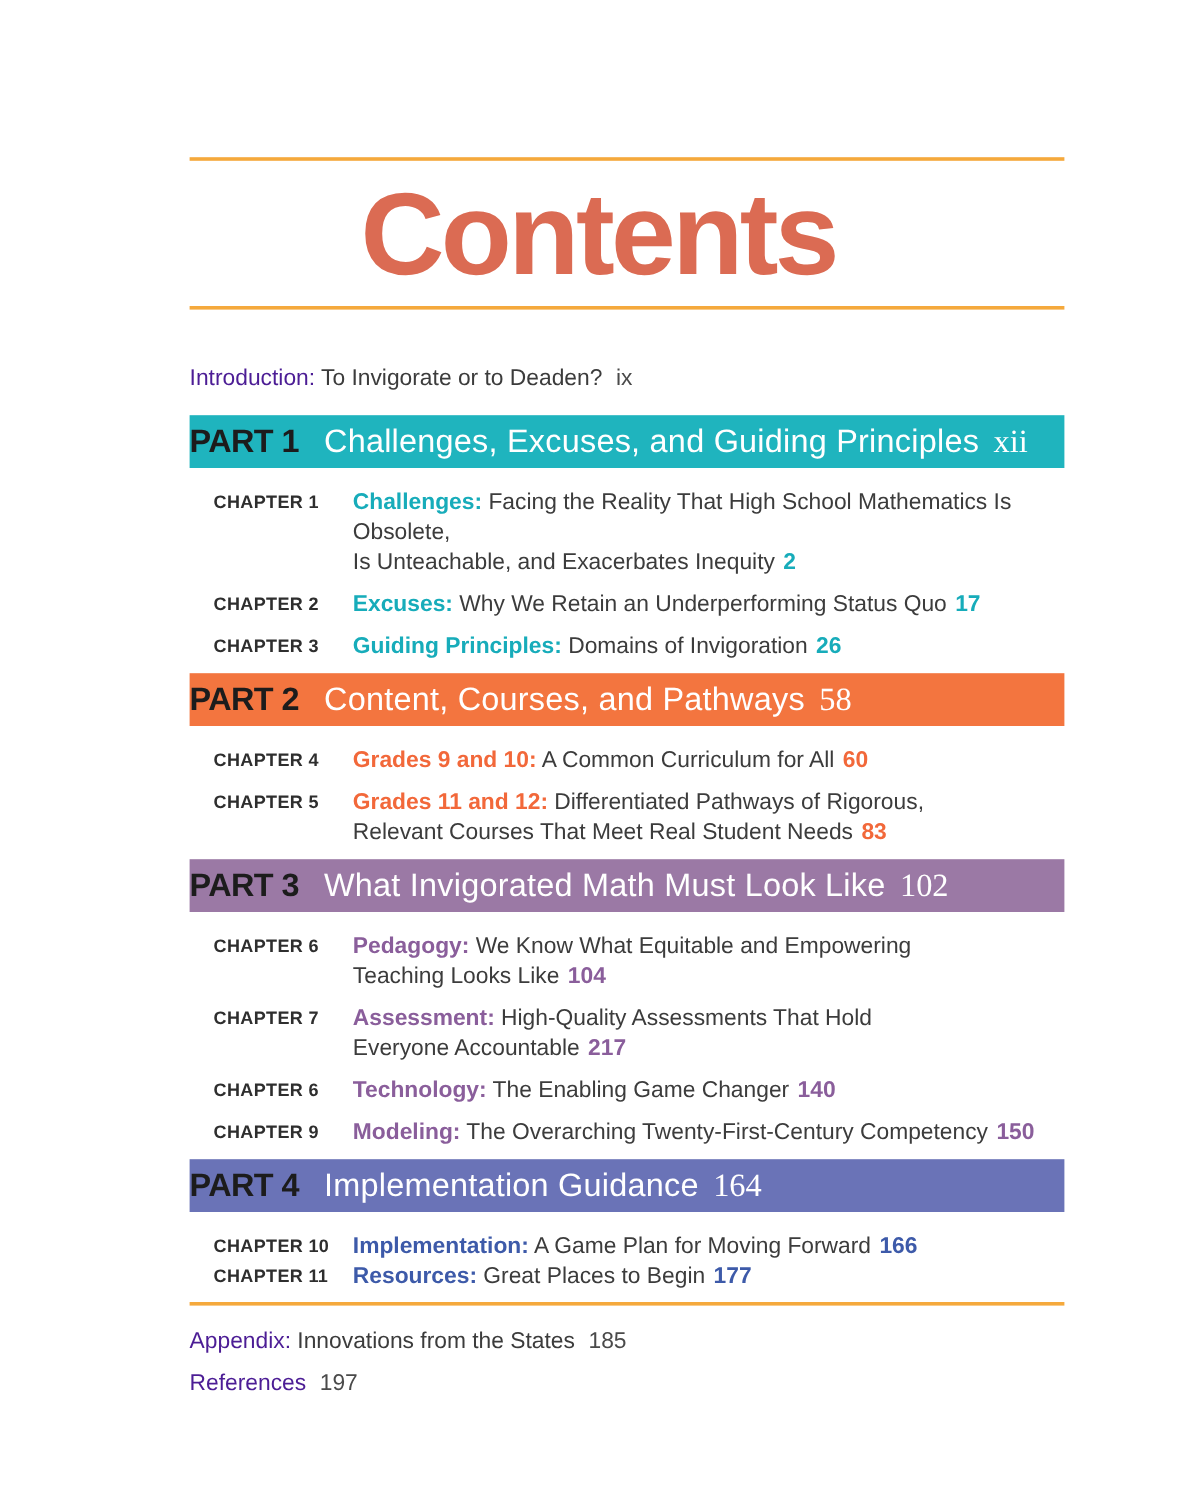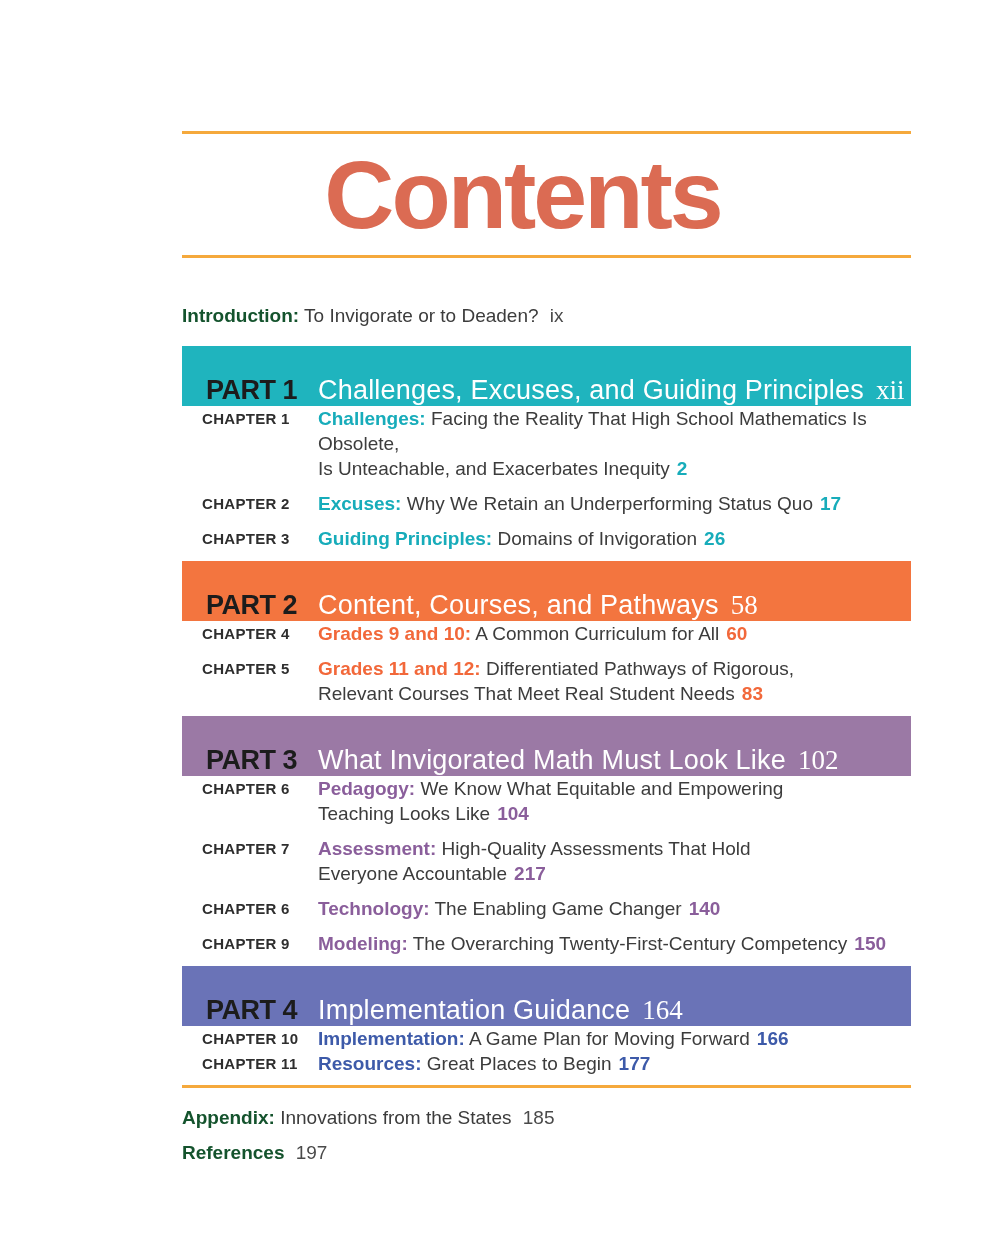--- a/index.html
+++ b/index.html
@@ -4,63 +4,62 @@
 <style>
   html,body { margin:0; padding:0; background:#ffffff; }
   .page {
     position:relative;
     width:1000px; height:1254px;
     background:#ffffff;
     font-family:"Liberation Sans","DejaVu Sans",sans-serif;
     color:var(--text,#3C3C3C);
     overflow:hidden;
   }
-  .content { position:absolute; left:158px; top:0; width:729px;margin-left:24px; }
+  .content { position:absolute; left:158px; top:0; width:729px; }
 
   .rule { height:3px; background:var(--rule,#F5A93C); border:none; }
   .rule.top { margin-top:131px; }
   .rule.mid { margin-top:0; }
   .rule.bottom { margin-top:9px; }
 
   h1.page-title {
     margin:0 48px 0 0;
     height:121px;
     line-height:121px;
     text-align:center;
     font-size:97px;
     font-weight:800;
     letter-spacing:-3px;
     color:var(--title,#DB6B53);
   }
 
   .toc-line { font-size:19px; line-height:24px; }
-  .toc-line .lbl { font-weight:700; color:#14532d; }
+  .toc-line .lbl { font-weight:400; color:#4c1d95; }
   .toc-line .pg-gray { color:var(--gray,#4A4A4A); font-weight:500; margin-left:6px; }
   .intro-row { margin-top:46px; }
   .appendix-row { margin-top:18px; }
   .references-row { margin-top:11px; }
 
   .part { margin:0; }
   .part-bar {
     margin-top:16px;
-    height:60px;
-    display:flex; align-items:flex-end;
-    padding-left:24px;
+    height:44px;
+    display:flex; align-items:center;
     background:var(--bar,#999);
     box-sizing:border-box;
   }
   .part-label {
     width:112px; flex:0 0 112px;
     font-size:27px; font-weight:800; letter-spacing:-0.5px;
     color:#1C1C1C;
   }
   .part-title { font-size:27px; font-weight:400; color:#FFFFFF; letter-spacing:0.2px; white-space:nowrap; }
   .part-page { font-size:27px; font-weight:400; color:#FFFFFF; margin-left:12px;font-family:Liberation Serif, serif; }
 
-  .chapters { }
+  .chapters { padding-top:16px; }
   .chapter-row { display:flex; margin-bottom:10px; }
   .chapter-row.tight { margin-bottom:0; }
   .ch-label {
     flex:0 0 116px; width:116px;
     padding-left:20px; box-sizing:content-box;
     font-size:15px; font-weight:700; letter-spacing:0.3px;
     color:#2E2E2E; line-height:25px;
     white-space:nowrap;
   }
   .ch-text { flex:1; font-size:19px; line-height:25px; color:var(--text,#3C3C3C); }

